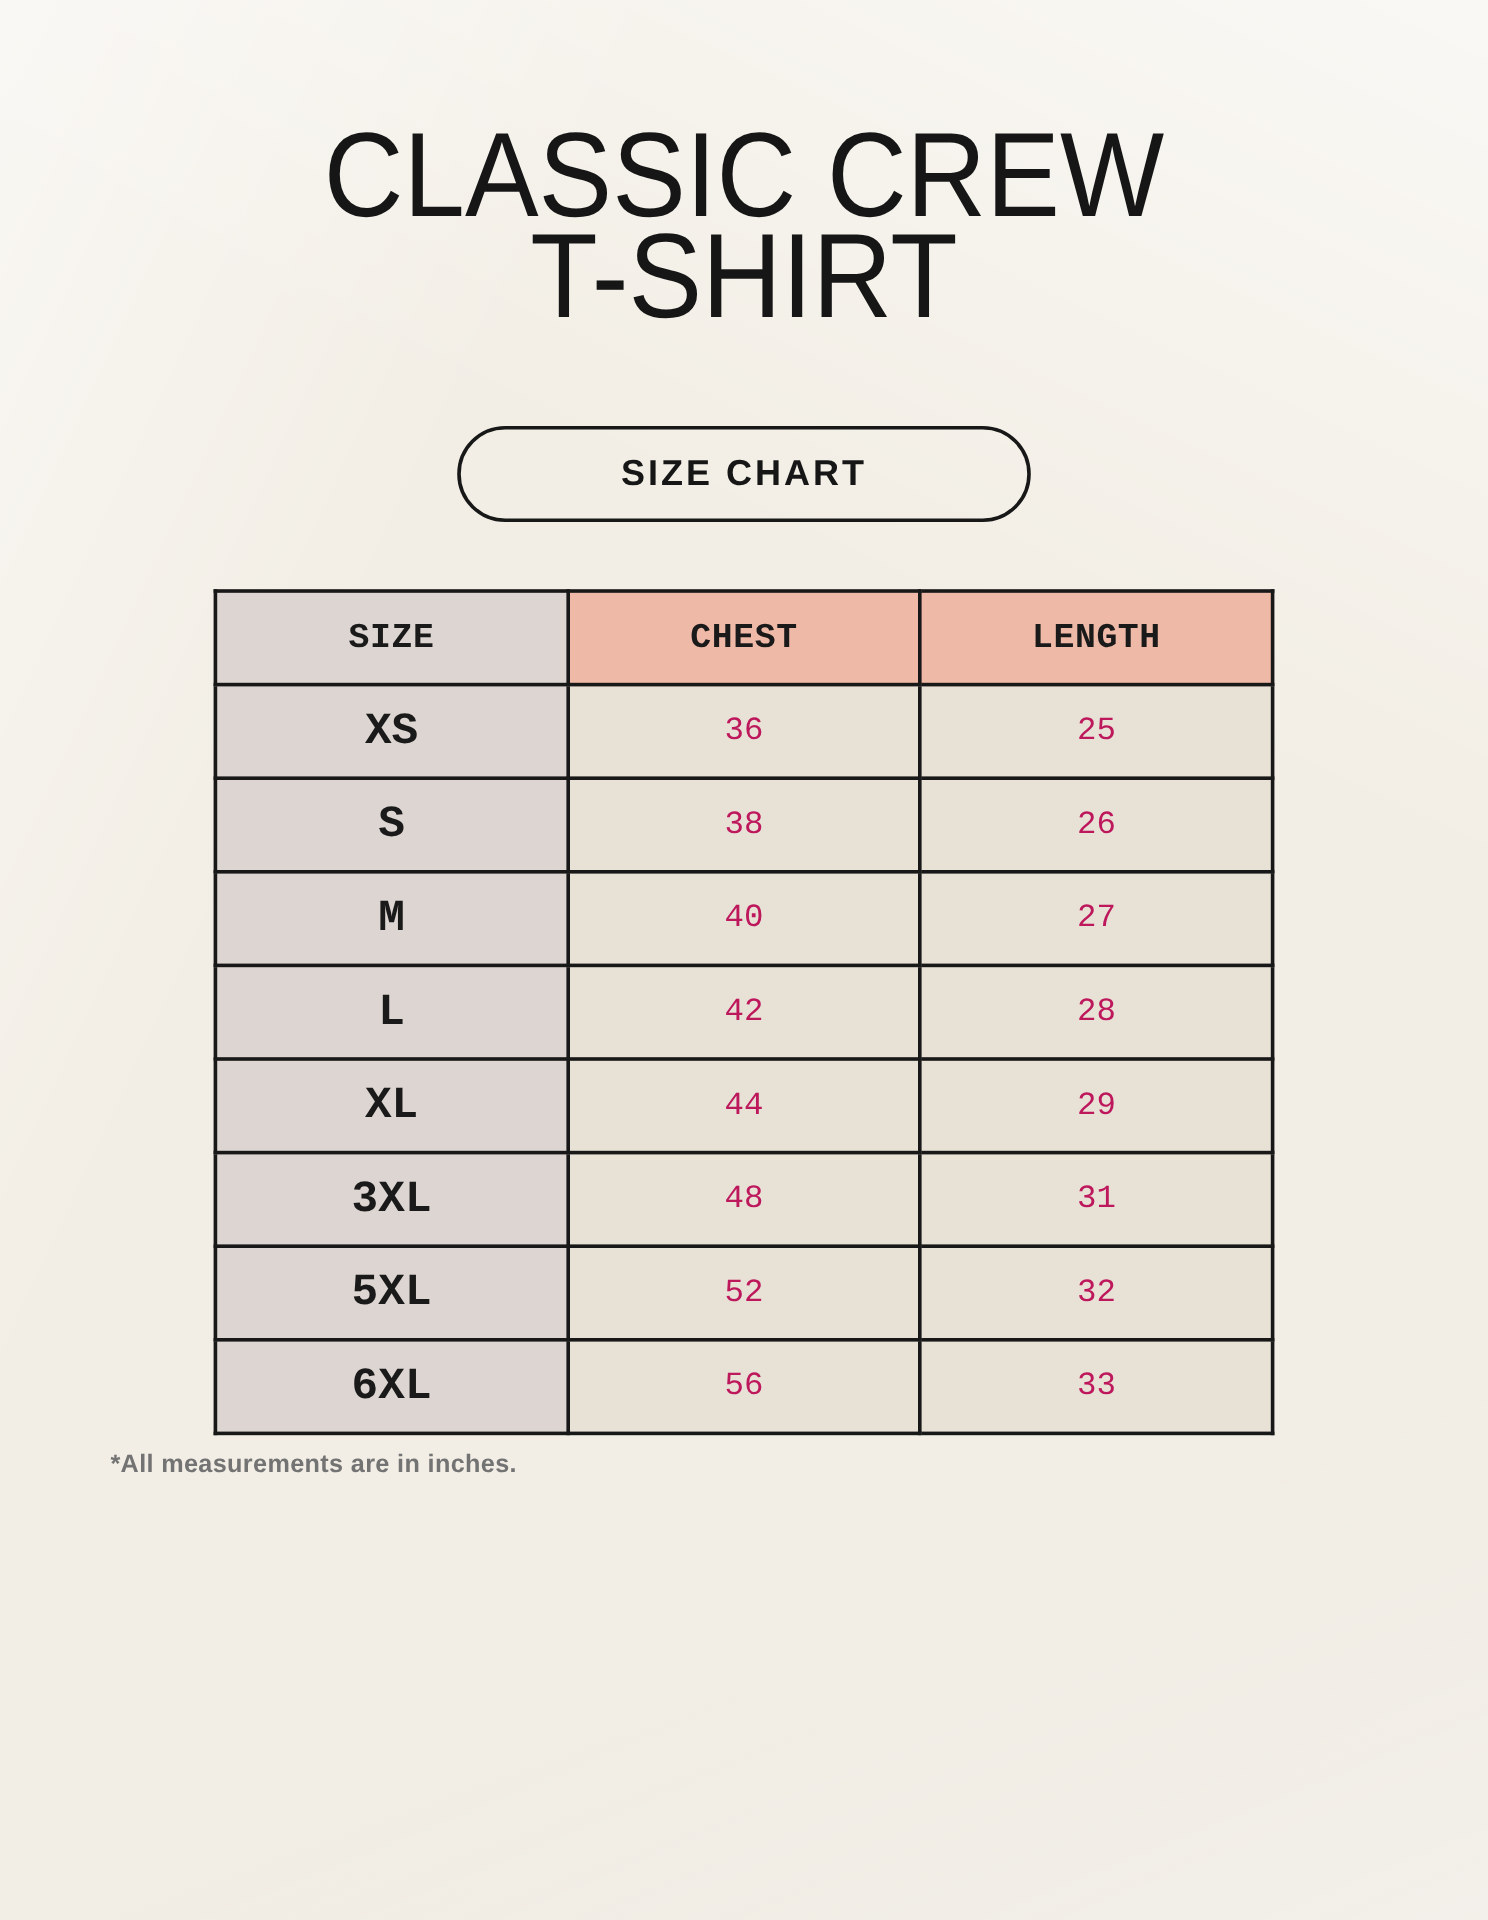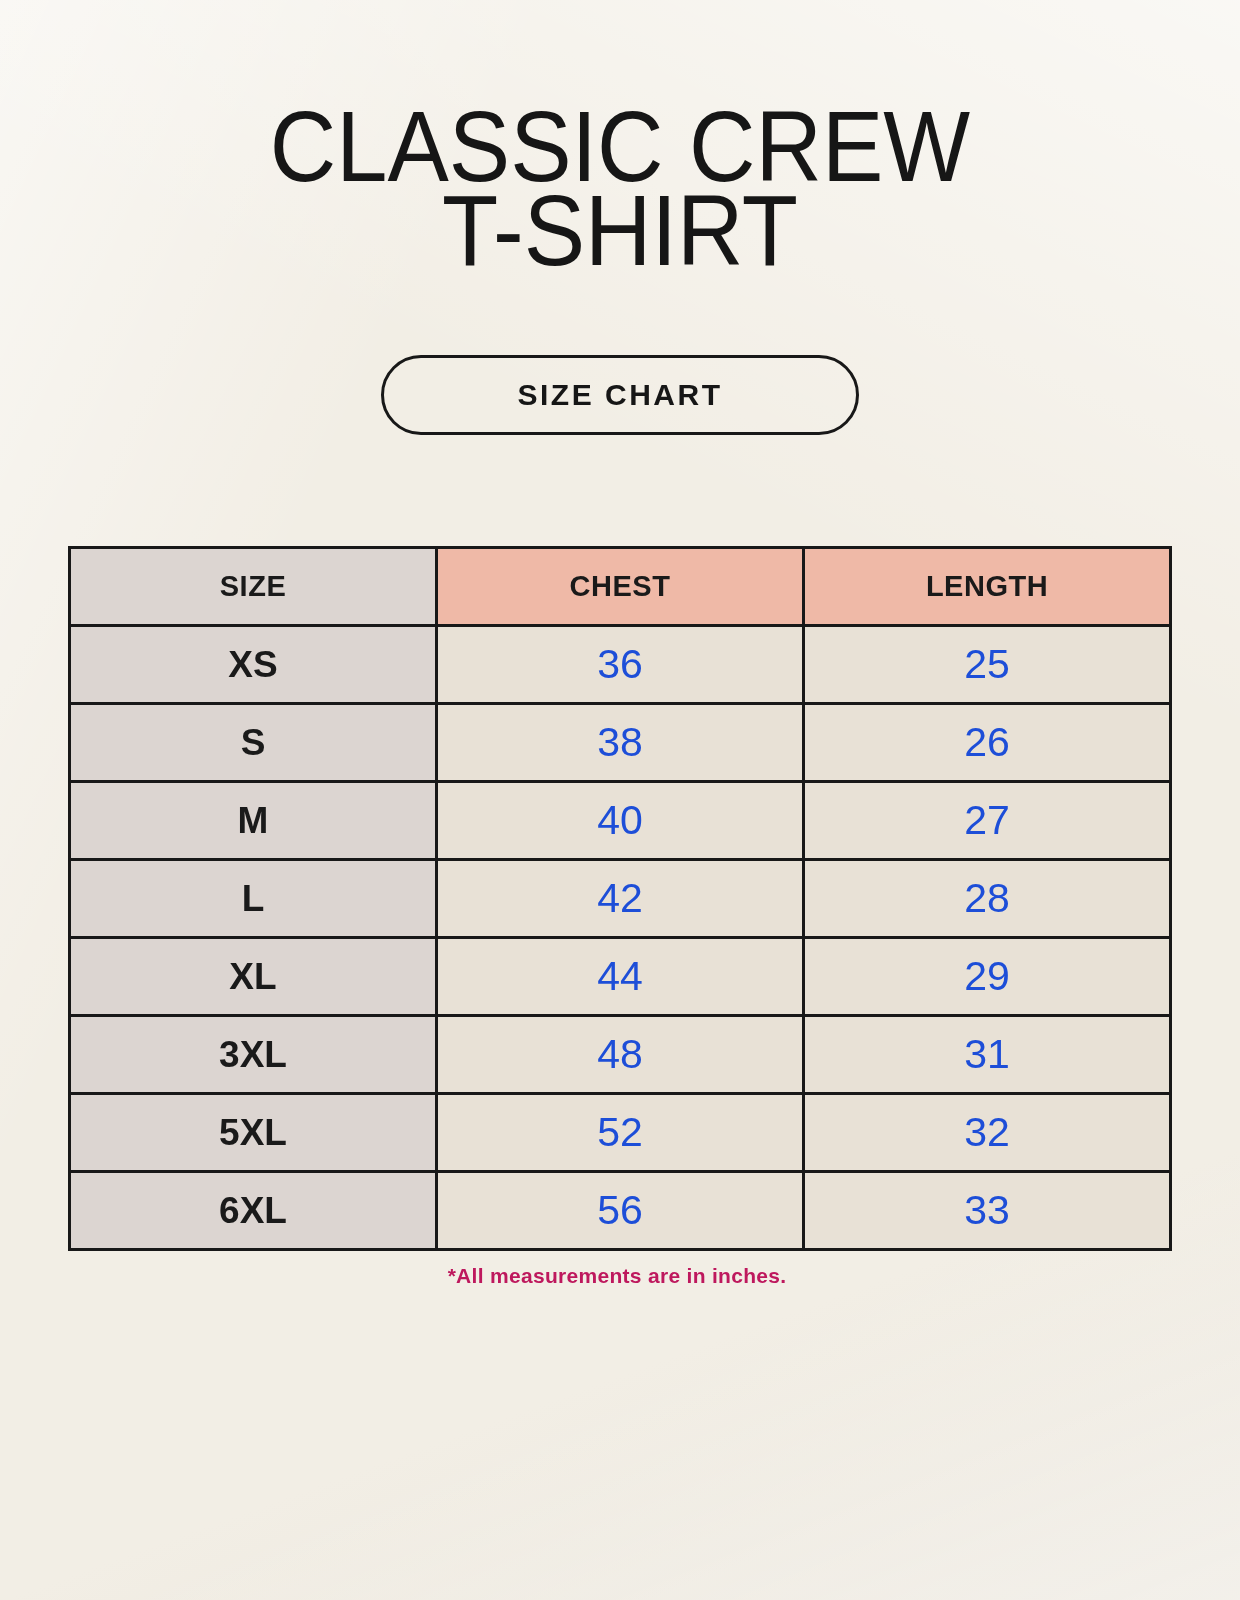--- a/index.html
+++ b/index.html
@@ -46,24 +46,25 @@
     justify-content: center;
     font-family: "Liberation Sans", sans-serif;
     font-size: 30px;
     font-weight: 700;
     letter-spacing: 2.5px;
     color: #161616;
     cursor: pointer;
   }
 
   table.size-table {
-    width: 1104px;
-    margin: 111px auto 0 auto;
+    width: 884px;
+    margin: 56px auto 0 auto;
     border-collapse: collapse;
     table-layout: fixed;
+    font-family: Liberation Mono, monospace;
   }
   .size-table th,
   .size-table td {
     border: 3px solid var(--border, #181818);
     height: 75px;
     text-align: center;
     vertical-align: middle;
     padding: 0;
   }
   .size-table thead th {
@@ -73,35 +74,35 @@
   }
   .col-label { background: var(--label_bg, #dcd5d1); }
   .col-accent { background: var(--accent_bg, #efb9a7); }
   .cell-size {
     background: var(--label_bg, #dcd5d1);
     font-size: 37px;
     font-weight: 700;
   }
   .cell-value {
     background: var(--cell_bg, #e8e1d6);
-    font-size: 41px;
+    font-size: 27px;
     font-weight: 400;
-    color: #1d4ed8;
+    color: #be185d;
   }
 
   .footnote {
     width: 1056px;
     margin: 13px auto 0 auto;
     box-sizing: border-box;
     padding-right: 6px;
-    text-align: center;
+    text-align: left;
     font-size: 21px;
     font-weight: 700;
     letter-spacing: 0.3px;
-    color: #be185d;
+    color: #737373;
   }
 </style>
 </head>
 <body style="--background: #f2eee5; --label_bg: #dcd5d1; --accent_bg: #efb9a7; --cell_bg: #e8e1d6; --border: #181818; --text: #1a1a1a;">
 
 <h1 class="title">
   <span>CLASSIC CREW</span><br>
   <span>T-SHIRT</span>
 </h1>
 

